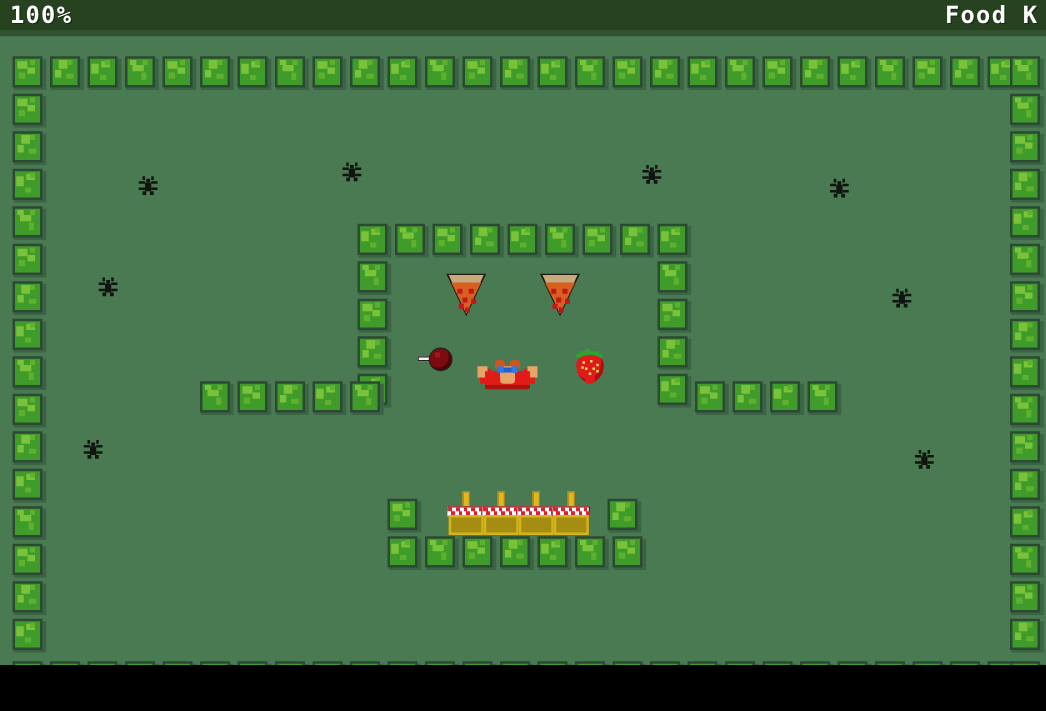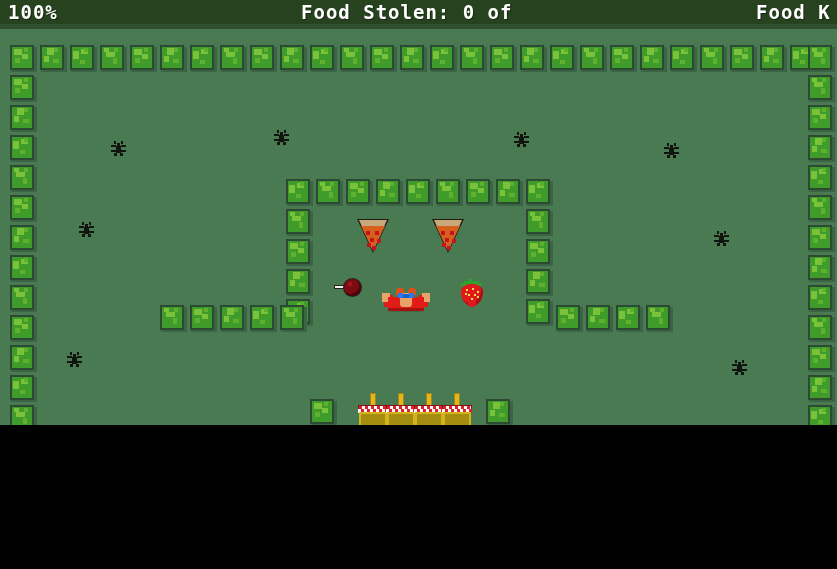--- a/index.html
+++ b/index.html
@@ -3,21 +3,21 @@
 <meta charset="utf-8">
 <style>
   html, body {
     margin: 0;
     padding: 0;
     background: #000;
   }
   #game {
     position: relative;
     width: 837px;
-    height: 425px;
+    height: 532px;
     overflow: hidden;
     background: #4a7a52;
     font-family: "DejaVu Sans Mono", monospace;
     image-rendering: pixelated;
   }
   
   #hud {
     position: absolute;
     left: 0; top: 0;
     width: 837px;
@@ -252,21 +252,20 @@
   .player .gogR    { left: 27px; top: 6px; width: 5px; height: 5px; background: #2b7ae8; }
   .player .shadow  { left: 8px; top: 22px; width: 32px; height: 3px; background: #3f6b46; }
 </style>
 </head>
 <body>
 
 <div id="game">
 
   <div id="hud">
     <div class="hud-text" id="hud-health">100%</div>
-    <div class="hud-text" id="hud-food">Food Stolen: 0 of</div>
     <div class="hud-text" id="hud-bugs">Food K</div>
   </div>
   <div id="hud-strip"></div>
 
   <div id="field">
       <div class="bush " style="left: 8px; top: 14px;">
         <i class="sh"></i>
         <i class="ol"></i>
         <i class="bd"></i>
         <i class="h1"></i>

